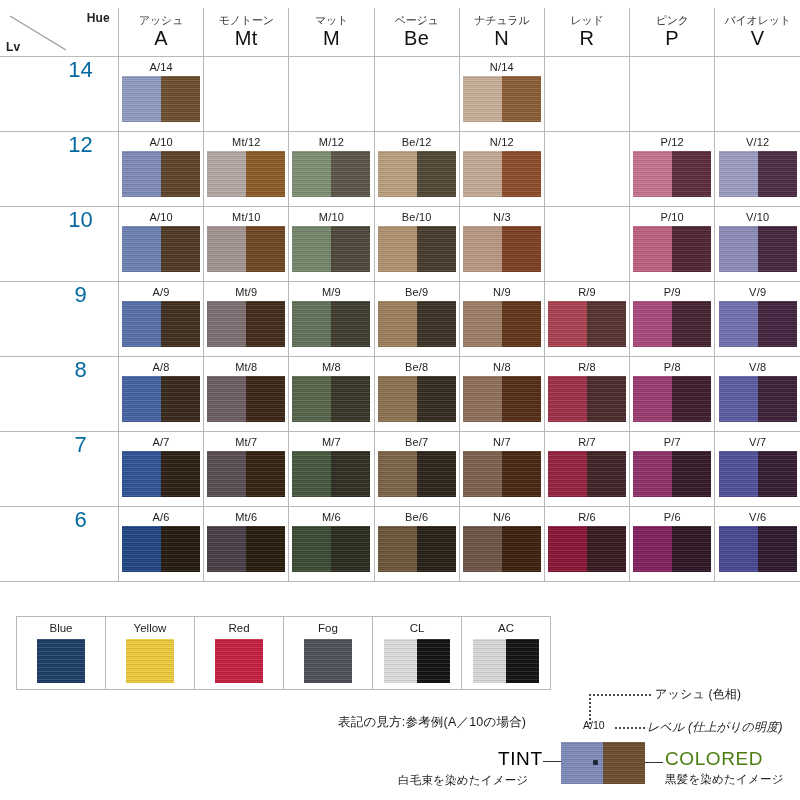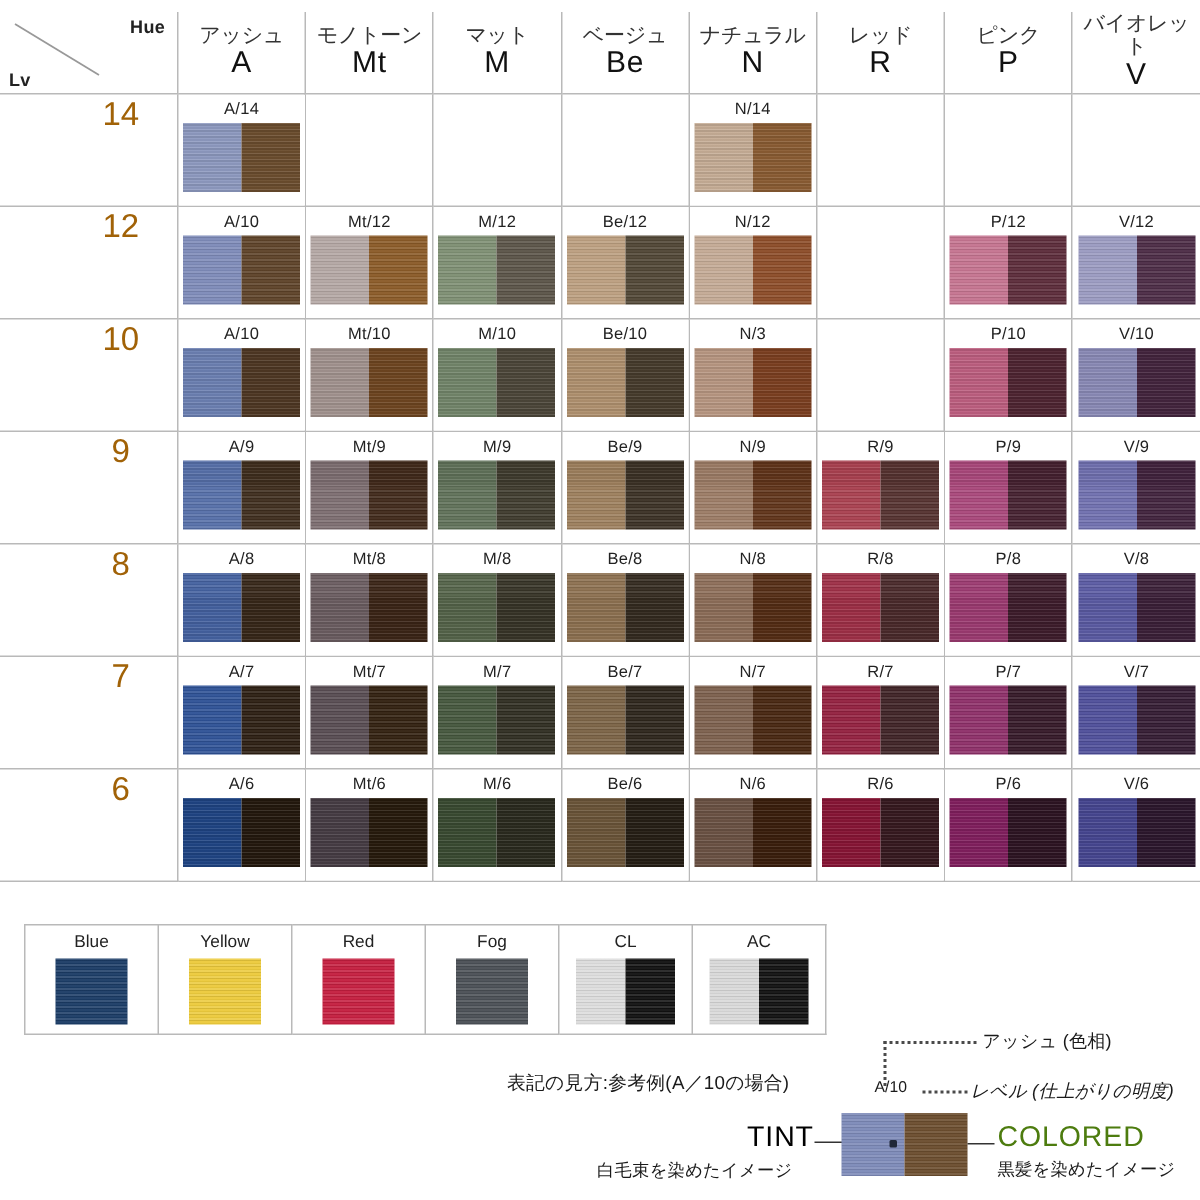--- a/index.html
+++ b/index.html
@@ -45,33 +45,33 @@
   .corner-lv{
     position:absolute;left:6px;bottom:2px;
     font-size:12px;color:#222;letter-spacing:.2px;
   }
   .corner-slash{
     position:absolute;left:8px;top:4px;width:62px;height:40px;
     overflow:hidden;
   }
   .corner-slash svg{display:block;}
   .hue-jp{
-    display:block;font-size:14px;color:#333;line-height:1.1;
+    display:block;font-size:11px;color:#333;line-height:1.1;
     letter-spacing:-0.2px;font-weight:400;
   }
   .hue-code{
     display:block;font-size:20px;color:#111;line-height:1.15;
     font-weight:400;letter-spacing:.5px;
   }
   th.hue-head{text-align:center;}
   td.lv-cell{
     width:75px;text-align:center;
     vertical-align:middle;
   }
-  .lv-num{font-size:22px;color:#a16207;font-weight:400;}
+  .lv-num{font-size:22px;color:#0369a1;font-weight:400;}
   td.swatch-cell{
     height:74px;position:relative;text-align:center;
   }
   .sw-label{
     display:block;font-size:11px;color:#222;
     margin-top:4px;margin-bottom:3px;line-height:1.1;
     letter-spacing:.2px;
   }
   .sw-box{
     display:block;margin:0 auto;

